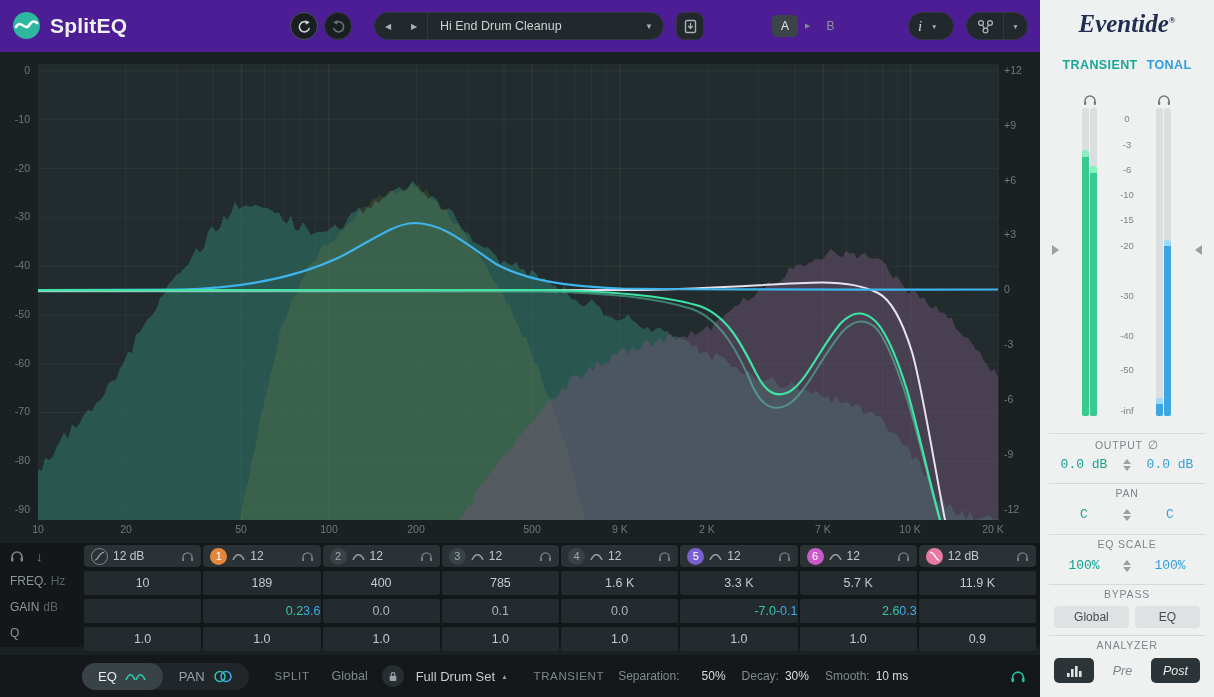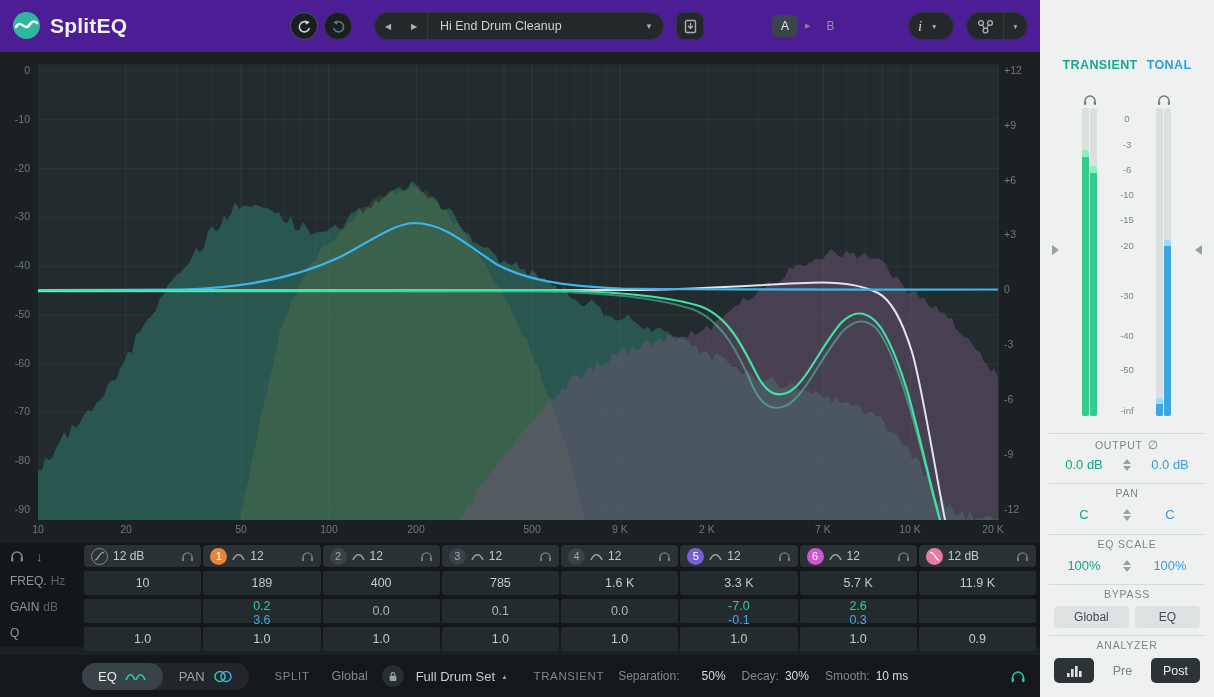--- a/index.html
+++ b/index.html
@@ -44,21 +44,21 @@
     display:flex; padding:2px 4px 0 0; }
   .rowlabels { width:84px; display:grid; grid-template-rows:22px 24px 24px 24px; row-gap:2px; }
   .rl-head { display:flex; align-items:center; gap:12px; padding-left:10px; color:#7e878b; }
   .rl { display:flex; align-items:center; padding-left:10px; font-size:12px; color:#8d969a; gap:4px; }
   .rl .unit { color:#596267; }
   .bandcols { flex:1; display:grid; grid-template-columns:repeat(8,1fr); column-gap:2px; }
   .bandcol { display:grid; grid-template-rows:22px 24px 24px 24px; row-gap:4px; }
   .bandhead { background:#2a3235; border-radius:4px; display:flex; align-items:center; gap:5px; padding:0 7px; }
   .bandcell { background:#242b2e; border-radius:2px; display:flex; align-items:center; justify-content:center;
     font-size:12.5px; color:#c3c9cc; }
-  .bandcell.gsplit { justify-content:space-between;flex-direction:column; }
+  .bandcell.gsplit { justify-content:flex-end; }
   .gt { color:#35c9a8; } .gn { color:#41a8e3; } .gs { color:#aeb5b8; }
   .badge { width:17px; height:17px; border-radius:50%; flex:0 0 17px; display:flex; align-items:center;
     justify-content:center; font-size:11px; color:#fff; }
   .badge.outline { border:1.5px solid #7e878b; background:transparent; }
   .b1 { background:#e2873d; } .b2,.b3,.b4 { background:#394246; color:#9fa8ac; }
   .b5 { background:#7a5fd0; } .b6 { background:#c95ac9; } .blp { background:#e87aa2; }
   .slope { font-size:12px; color:#c3c9cc; white-space:nowrap; }
   .hpspace { margin-left:auto; display:flex; color:#778085; }
   .shapeic { color:#99a1a5; display:flex; }
 
@@ -88,31 +88,31 @@
   .m-fill { position:absolute; bottom:0; left:0; width:100%; border-radius:2px; }
   .fill-t { background:linear-gradient(to bottom, #8af0bd 0px, #8af0bd 7px, #36c991 7px); }
   .fill-n { background:linear-gradient(to bottom, #9ed9f6 0px, #9ed9f6 6px, #3da6e0 6px); }
   .m-scale span { position:absolute; left:0; width:174px; text-align:center; font-size:9.5px; color:#7c8488; }
   .mark { position:absolute; width:0; height:0; border-top:5px solid transparent; border-bottom:5px solid transparent; }
   .mark-l { left:12px; top:245px; border-left:7px solid #99a0a3; }
   .mark-r { right:12px; top:245px; border-right:7px solid #99a0a3; }
   .side-rule { position:absolute; left:9px; right:9px; border-top:1px solid #d7dada; }
   .side-label { position:absolute; width:100%; text-align:center; font-size:10.5px; letter-spacing:0.8px;
     color:#7b858a; display:flex; justify-content:center; align-items:center; gap:5px; }
-  .side-vals { position:absolute; left:10px; right:10px; display:flex; align-items:center; justify-content:space-between; }
+  .side-vals { position:absolute; left:10px; right:10px; display:flex; align-items:center; justify-content:space-between;font-family:Liberation Mono, monospace; }
   .sv { width:68px; text-align:center; font-size:13px; }
   .sv-t { color:#12a38e; } .sv-n { color:#2f9fdd; }
   .stepper { display:flex; flex-direction:column; gap:2px; align-items:center; }
   .stepper i { width:0; height:0; border-left:4px solid transparent; border-right:4px solid transparent; }
   .stepper .up { border-bottom:5px solid #9aa1a4; }
   .stepper .dn { border-top:5px solid #9aa1a4; }
   .byp-row { position:absolute; left:14px; right:14px; display:flex; gap:6px; }
   .byp-btn { flex:1; height:22px; border-radius:4px; background:#dfe2e2; color:#434d52; font-size:12px;
     display:flex; align-items:center; justify-content:center; }
-  .an-row { position:absolute; left:14px; right:14px; display:flex; align-items:center; gap:10px; }
+  .an-row { position:absolute; left:14px; right:14px; display:flex; align-items:center; gap:10px;font-style:italic; }
   .an-btn { height:25px; border-radius:5px; background:#2c3437; color:#e6eaeb; font-size:12.5px;
     display:flex; align-items:center; justify-content:center; padding:0 12px; }
   .an-pre { flex:1; text-align:center; color:#7b858a; font-size:12.5px; }
 </style>
 </head>
 <body>
 
 <div class="root">
   <div class="main">
 
@@ -558,20 +558,21 @@
         <svg width="16" height="13" viewBox="0 0 14 12">
             <path d="M2,10 V7 a5,5 0 0 1 10,0 V10" fill="none" stroke="currentColor" stroke-width="1.5"></path>
             <rect x="1" y="7.2" width="2.4" height="4" rx="1" fill="currentColor"></rect>
             <rect x="10.6" y="7.2" width="2.4" height="4" rx="1" fill="currentColor"></rect>
           </svg>
       </span>
     </div>
   </div>
 
   <div class="sidebar">
+    <div class="brand"><span>Eventide</span><sup>®</sup></div>
     <div class="chans">
       <span class="ch-t">TRANSIENT</span>
       <span class="ch-n">TONAL</span>
     </div>
 
     <span class="m-hp" style="left:43px;">
       <svg width="14" height="12" viewBox="0 0 14 12">
           <path d="M2,10 V7 a5,5 0 0 1 10,0 V10" fill="none" stroke="currentColor" stroke-width="1.4"></path>
           <rect x="1" y="7.2" width="2.2" height="3.8" rx="1" fill="currentColor"></rect>
           <rect x="10.8" y="7.2" width="2.2" height="3.8" rx="1" fill="currentColor"></rect>

